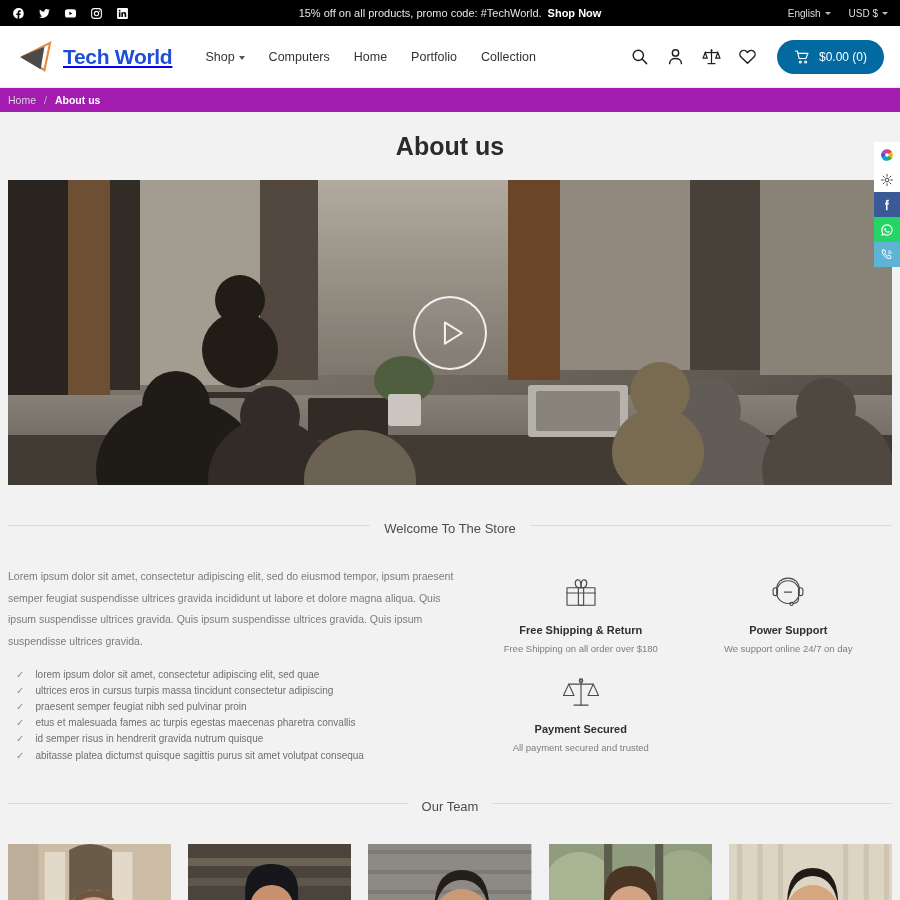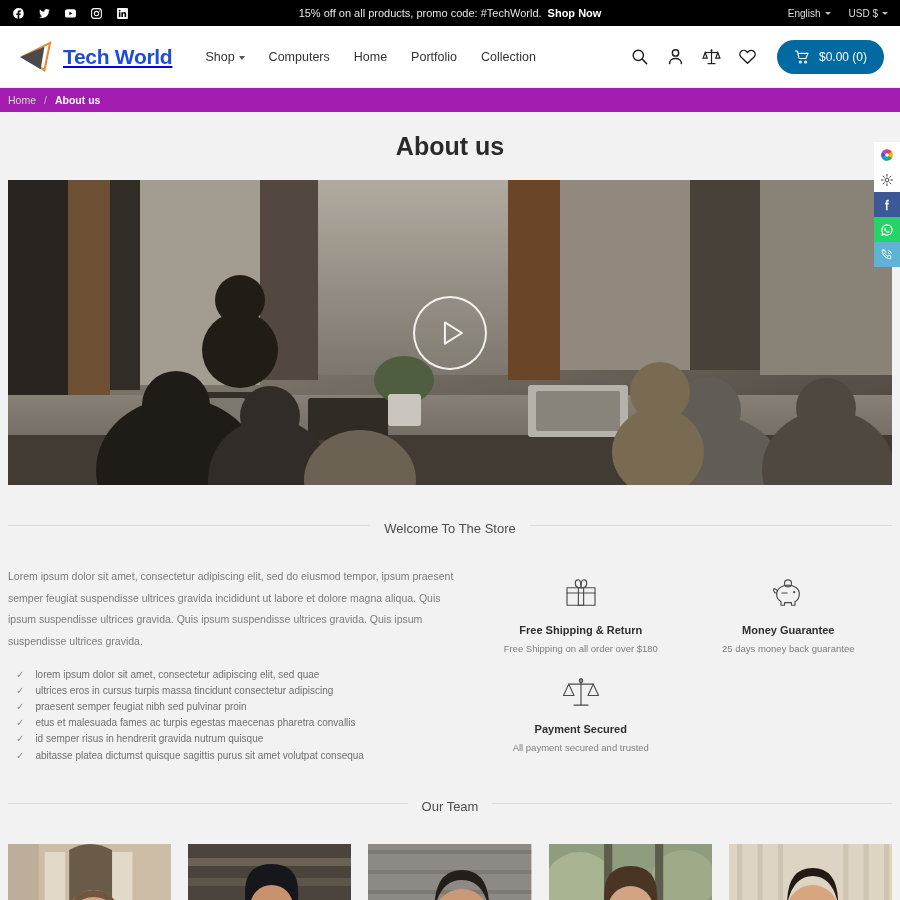--- a/index.html
+++ b/index.html
@@ -372,34 +372,36 @@
             <line x1="8" y1="24" x2="40" y2="24"></line>
             <rect x="21" y="18" width="6" height="20"></rect>
             <path d="M21 18c-4-1-5-8-1-9s4 6 4 9"></path>
             <path d="M27 18c4-1 5-8 1-9s-4 6-4 9"></path>
           </svg>
         </div>
         <div class="f-title">Free Shipping &amp; Return</div>
         <div class="f-sub">Free Shipping on all order over $180</div>
       </div>
 
-
       <div class="feature">
         <div class="f-ic">
           <svg viewBox="0 0 48 48" stroke-linecap="round" stroke-linejoin="round">
-            <path d="M11 26c0-7 6-11 13-11s13 4 13 10c0 4-2 7-5 9v4h-4v-3h-8v3h-4v-4c-3-2-5-5-5-8z"></path>
-            <path d="M11 24c-3 0-4-3-3-5 2 0 3 1 4 3"></path>
-            <circle cx="31" cy="23" r="1.3" fill="#4b4b4b" stroke="none"></circle>
-            <circle cx="24" cy="13" r="4"></circle>
-            <line x1="17" y1="24" x2="23" y2="24"></line>
+            <circle cx="24" cy="23" r="13"></circle>
+            <path d="M11 20c0-8 6-13 13-13s13 5 13 13"></path>
+            <rect x="7" y="18" width="5" height="9" rx="2.4"></rect>
+            <rect x="36" y="18" width="5" height="9" rx="2.4"></rect>
+            <path d="M36 27v4c0 3-3 5-6 5"></path>
+            <circle cx="28" cy="36.5" r="1.8"></circle>
+            <line x1="20" y1="23" x2="28" y2="23"></line>
           </svg>
         </div>
-        <div class="f-title">Money Guarantee</div>
-        <div class="f-sub">25 days money back guarantee</div>
+        <div class="f-title">Power Support</div>
+        <div class="f-sub">We support online 24/7 on day</div>
       </div>
+
 
       <div class="feature">
         <div class="f-ic">
           <svg viewBox="0 0 48 48" stroke-linecap="round" stroke-linejoin="round">
             <line x1="24" y1="9" x2="24" y2="39"></line>
             <line x1="16" y1="39" x2="32" y2="39"></line>
             <line x1="10" y1="15" x2="38" y2="15"></line>
             <path d="M10 15 L4 28 h12 z"></path>
             <path d="M38 15 L32 28 h12 z"></path>
             <circle cx="24" cy="11" r="2"></circle>

